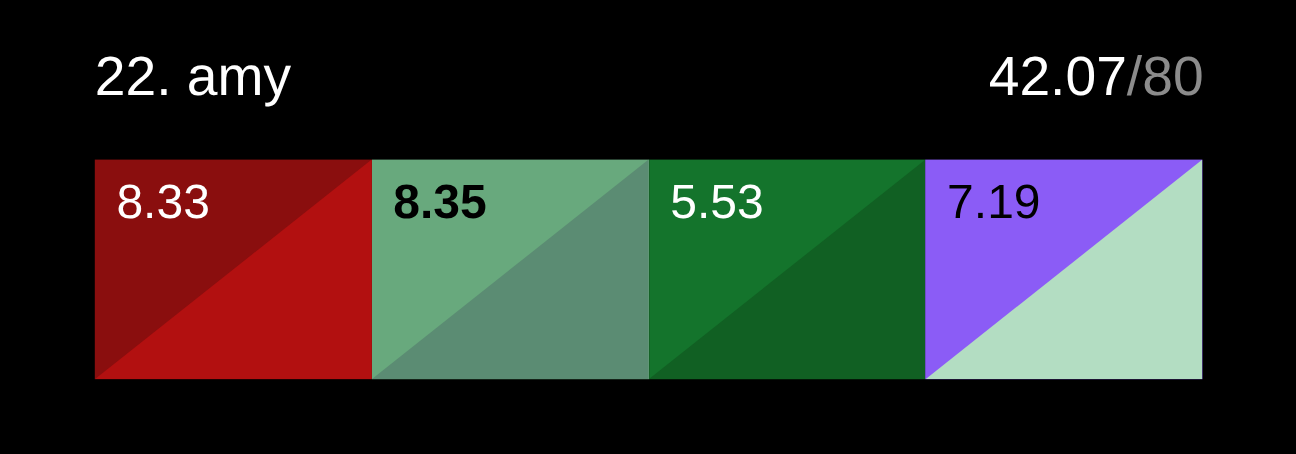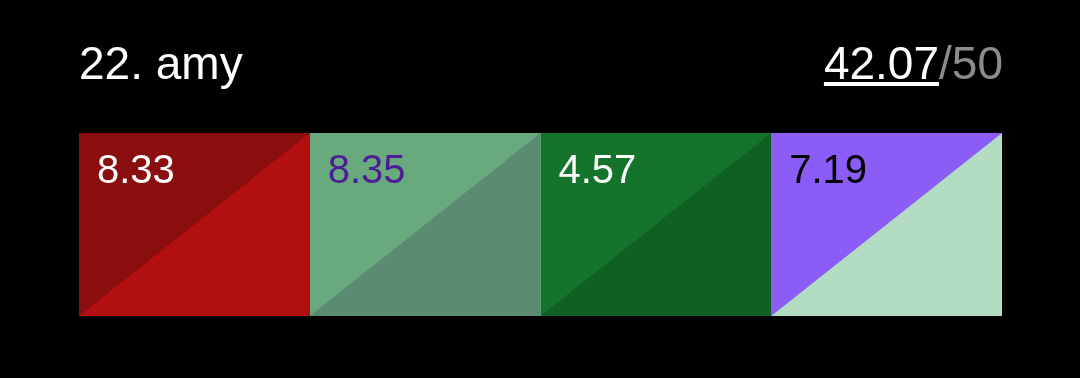--- a/index.html
+++ b/index.html
@@ -88,38 +88,38 @@
   }
 </style>
 </head>
 <body style="background: rgb(0, 0, 0);">
 
 <div id="root" style="background: rgb(0, 0, 0);">
 
   <div class="header">
     <div class="title">22. amy</div>
     <div class="score">
-      <span class="score-value" style="color: rgb(255, 255, 255); text-decoration: underline;">42.07</span>
+      <span class="score-value" style="color: rgb(255, 255, 255);">42.07</span>
       <span class="score-sep" style="color: rgb(140, 140, 140);">/</span>
-      <span class="score-max" style="color: rgb(140, 140, 140);">50</span>
+      <span class="score-max" style="color: rgb(140, 140, 140);">80</span>
     </div>
   </div>
 
   <div class="tiles">
     <div class="tile" style="background: rgb(138, 14, 14);">
       <div class="tri-lower" style="background: rgb(178, 16, 16);"></div>
       <div class="tile-label" style="color: rgb(255, 255, 255);">8.33</div>
     </div>
     <div class="tile" style="background: rgb(104, 169, 125);">
       <div class="tri-lower" style="background: rgb(91, 140, 115);"></div>
-      <div class="tile-label" style="color: #4c1d95;">8.35</div>
+      <div class="tile-label" style="color: #000000; font-weight: bold;">8.35</div>
     </div>
     <div class="tile" style="background: rgb(20, 116, 44);">
       <div class="tri-lower" style="background: rgb(17, 96, 35);"></div>
-      <div class="tile-label" style="color: rgb(255, 255, 255);">4.57</div>
+      <div class="tile-label" style="color: rgb(255, 255, 255);">5.53</div>
     </div>
     <div class="tile" style="background: #8b5cf6;">
       <div class="tri-lower" style="background: rgb(179, 221, 194);"></div>
       <div class="tile-label" style="color: rgb(0, 0, 0);">7.19</div>
     </div>
   </div>
 
 </div>
 
 </body></html>

